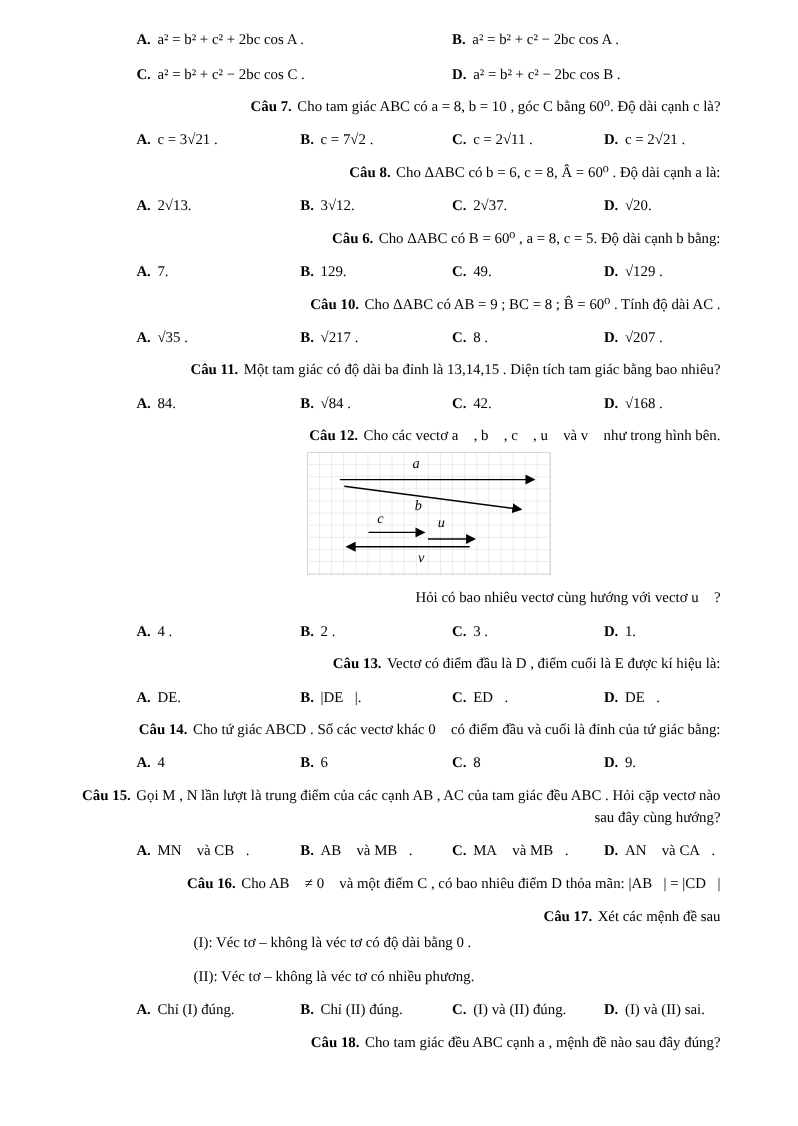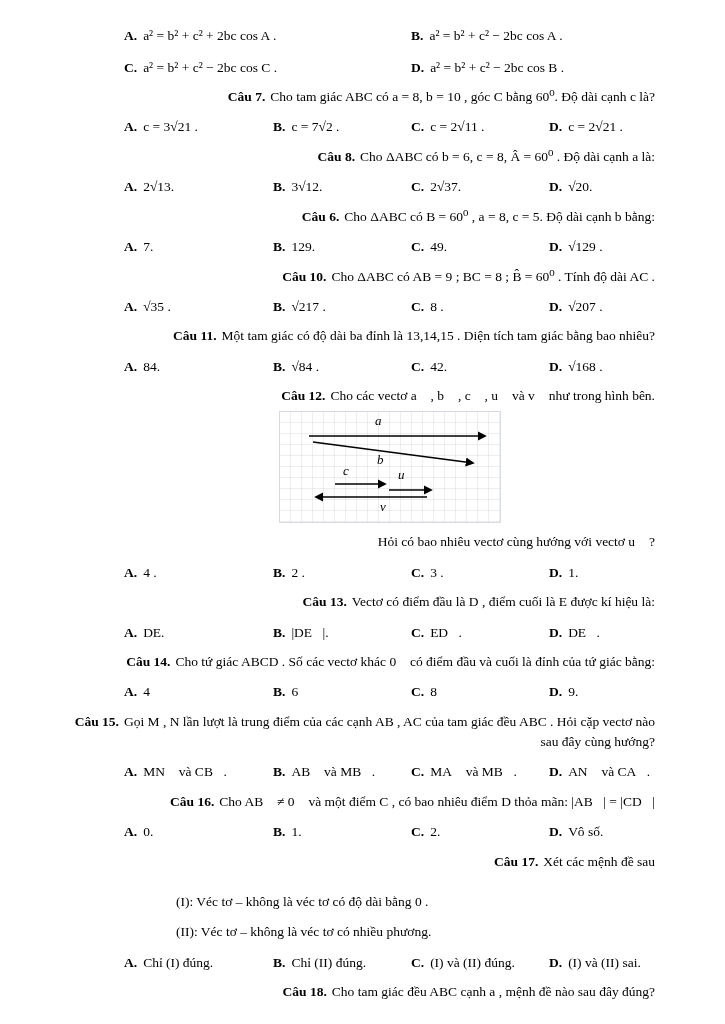--- a/index.html
+++ b/index.html
@@ -23,21 +23,21 @@
     padding-left:60px;
     margin:10px 0 2px;
     font-size:13.5px; line-height:1.45;
   }
   .answers-2col {
     grid-template-columns:287px auto;
     row-gap:12px;
     margin-top:0;
   }
   .ans .albl { font-weight:bold; margin-right:6px; }
-  .statements { padding-left:112px; font-size:13.5px; line-height:1.5; margin-top:20px; }
+  .statements { padding-left:112px; font-size:13.5px; line-height:1.5; margin-top:4px; }
   .statements p { margin:0 0 10px; }
   .fig-wrap { margin:5px 0 5px 215px; }
   .vec-figure text { font-size:13px; font-style:italic; font-family:"Liberation Serif","DejaVu Serif",serif; }
 </style>
 </head>
 <body>
 
 <div class="page">
 
   <div class="answers answers-2col">
@@ -156,26 +156,20 @@
     <div class="answers">
       <div class="ans"><b class="albl">A.</b><span>MN⃗ và CB⃗.</span></div>
       <div class="ans"><b class="albl">B.</b><span>AB⃗ và MB⃗.</span></div>
       <div class="ans"><b class="albl">C.</b><span>MA⃗ và MB⃗.</span></div>
       <div class="ans"><b class="albl">D.</b><span>AN⃗ và CA⃗.</span></div>
     </div>
   </section>
 
   <section class="q">
     <p class="qline"><b class="qnum">Câu 16.</b><span>Cho AB⃗ ≠ 0⃗ và một điểm C , có bao nhiêu điểm D thỏa mãn: |AB⃗| = |CD⃗|</span></p>
-    <div class="answers">
-      <div class="ans"><b class="albl">A.</b><span>0.</span></div>
-      <div class="ans"><b class="albl">B.</b><span>1.</span></div>
-      <div class="ans"><b class="albl">C.</b><span>2.</span></div>
-      <div class="ans"><b class="albl">D.</b><span>Vô số.</span></div>
-    </div>
   </section>
 
   <section class="q">
     <p class="qline"><b class="qnum">Câu 17.</b><span>Xét các mệnh đề sau</span></p>
     <div class="statements">
       <p>(I): Véc tơ – không là véc tơ có độ dài bằng 0 .</p>
       <p>(II): Véc tơ – không là véc tơ có nhiều phương.</p>
     </div>
     <div class="answers">
       <div class="ans"><b class="albl">A.</b><span>Chỉ (I) đúng.</span></div>

